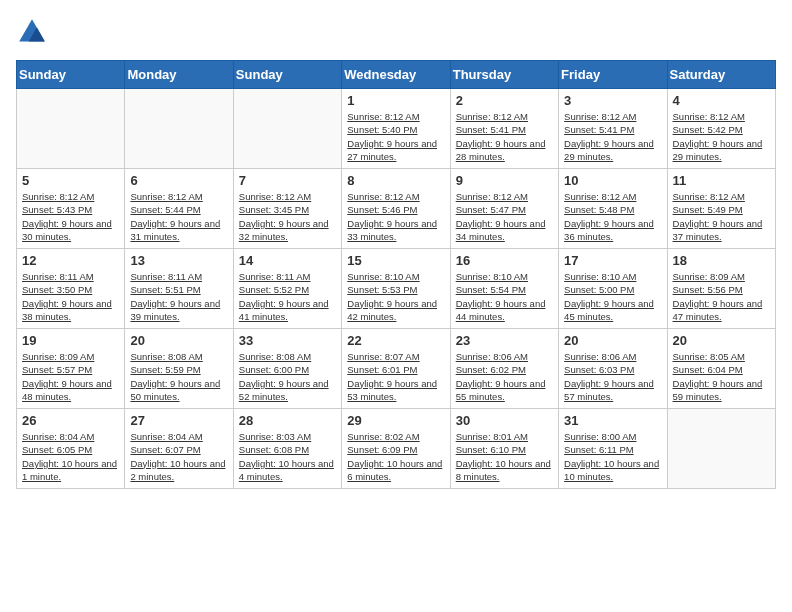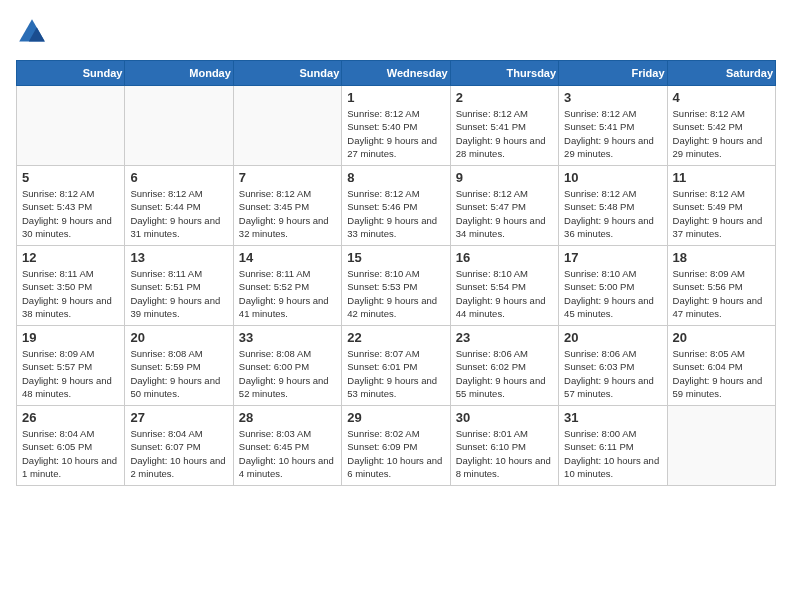--- a/index.html
+++ b/index.html
@@ -53,22 +53,22 @@
       color: #555;
     }
     table {
       width: 100%;
       border-collapse: collapse;
       table-layout: fixed;
     }
     .day-header {
       background-color: #2a6db5;
       color: #fff;
-      text-align: right;
-      font-size: 11px;
+      text-align: left;
+      font-size: 13px;
       font-weight: bold;
       padding: 6px 2px;
       border: 1px solid #1a5da0;
     }
     .cal-cell {
       vertical-align: top;
       padding: 4px 5px;
       border: 1px solid #ccc;
       font-size: 10px;
       color: #333;
@@ -82,20 +82,21 @@
       font-size: 13px;
       font-weight: bold;
       color: #333;
       display: block;
       margin-bottom: 2px;
     }
     .cell-info {
       font-size: 9.5px;
       line-height: 1.4;
       color: #333;
+      text-decoration: underline;
     }
   </style>
 </head>
 <body>
 
 <div class="header-section">
   <div class="logo">
     <svg class="logo-icon" viewBox="0 0 40 40">
       <polygon points="20,4 36,32 4,32" fill="#2a6db5"></polygon>
       <polygon points="26,14 36,32 16,32" fill="#1a4d8f"></polygon>
@@ -294,21 +295,21 @@
         </td>
         <td class="cal-cell">
           <span class="day-num">27</span>
           <div class="cell-info">Sunrise: 8:04 AM
 Sunset: 6:07 PM
 Daylight: 10 hours and 2 minutes.</div>
         </td>
         <td class="cal-cell">
           <span class="day-num">28</span>
           <div class="cell-info">Sunrise: 8:03 AM
-Sunset: 6:45 PM
+Sunset: 6:08 PM
 Daylight: 10 hours and 4 minutes.</div>
         </td>
         <td class="cal-cell">
           <span class="day-num">29</span>
           <div class="cell-info">Sunrise: 8:02 AM
 Sunset: 6:09 PM
 Daylight: 10 hours and 6 minutes.</div>
         </td>
         <td class="cal-cell">
           <span class="day-num">30</span>

